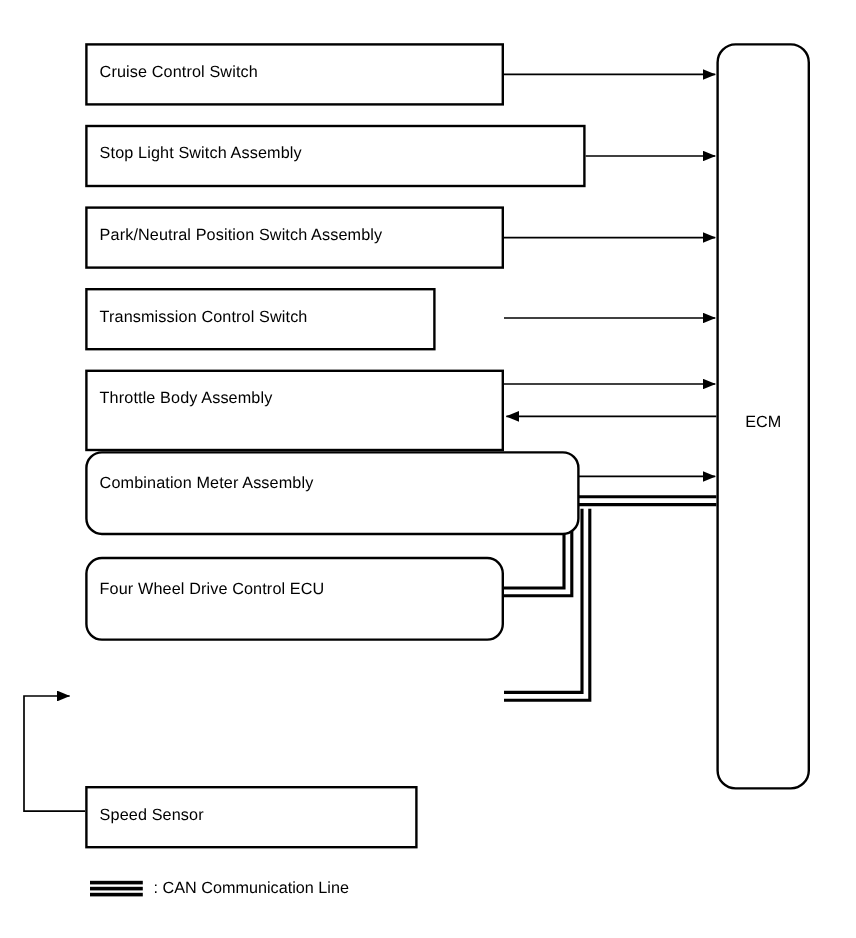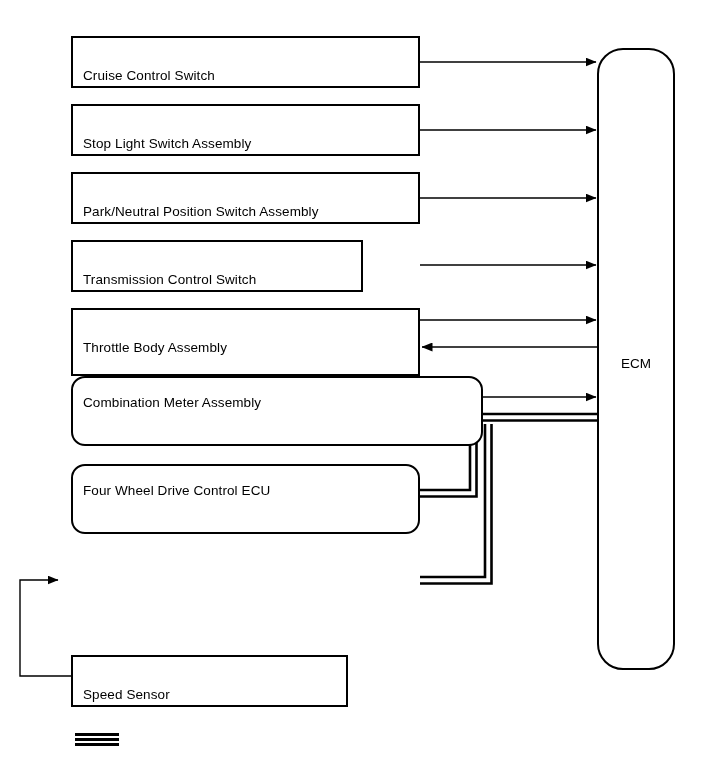--- a/index.html
+++ b/index.html
@@ -26,21 +26,21 @@
     box-sizing:border-box;
     background:#ffffff;
     border:2px solid #000000;
   }
   .node-box.rounded{
     border-radius:14px;
   }
   .node-label{
     position:absolute;
     left:10px;
-    top:30px;
+    top:14px;
     font-size:13.5px;
     line-height:16px;
     color:#000000;
     white-space:nowrap;
     letter-spacing:0.1px;
   }
   .ecm-box{
     position:absolute;
     box-sizing:border-box;
     background:#ffffff;
@@ -124,29 +124,29 @@
       <line x1="420" y1="420.5" x2="597" y2="420.5"></line>
 
       <path d="M420,490 L470,490 L470,424"></path>
       <path d="M420,496.5 L476.5,496.5 L476.5,424"></path>
 
       <path d="M420,577 L485,577 L485,424"></path>
       <path d="M420,583.5 L491.5,583.5 L491.5,424"></path>
     </g>
   </svg>
 
-  <div class="ecm-box" style="left:597px; top:48px; width:78px; height:622px;border-radius:26px;">
+  <div class="ecm-box" style="left:597px; top:36px; width:78px; height:622px;">
     <div class="ecm-label" style="top:306px;">ECM</div>
   </div>
 
   <div class="node-box" style="left:71px; top:36px; width:349px; height:52px;">
     <div class="node-label">Cruise Control Switch</div>
   </div>
 
-  <div class="node-box" style="left:71px; top:104px; width:349px; height:52px;text-decoration:underline;">
+  <div class="node-box" style="left:71px; top:104px; width:417px; height:52px;text-decoration:underline;">
     <div class="node-label">Stop Light Switch Assembly</div>
   </div>
 
   <div class="node-box" style="left:71px; top:172px; width:349px; height:52px;">
     <div class="node-label">Park/Neutral Position Switch Assembly</div>
   </div>
 
   <div class="node-box" style="left:71px; top:240px; width:292px; height:52px;">
     <div class="node-label">Transmission Control Switch</div>
   </div>
@@ -167,15 +167,16 @@
   <div class="node-box" style="left:71px; top:655px; width:277px; height:52px;">
     <div class="node-label">Speed Sensor</div>
   </div>
 
   <div class="legend" style="left:75px; top:732px;">
     <span class="legend-symbol">
       <i class="l1"></i>
         <i class="l2"></i>
         <i class="l3"></i>
     </span>
+    <span class="legend-text">: CAN Communication Line</span>
   </div>
 
 </div>
 
 </body></html>

